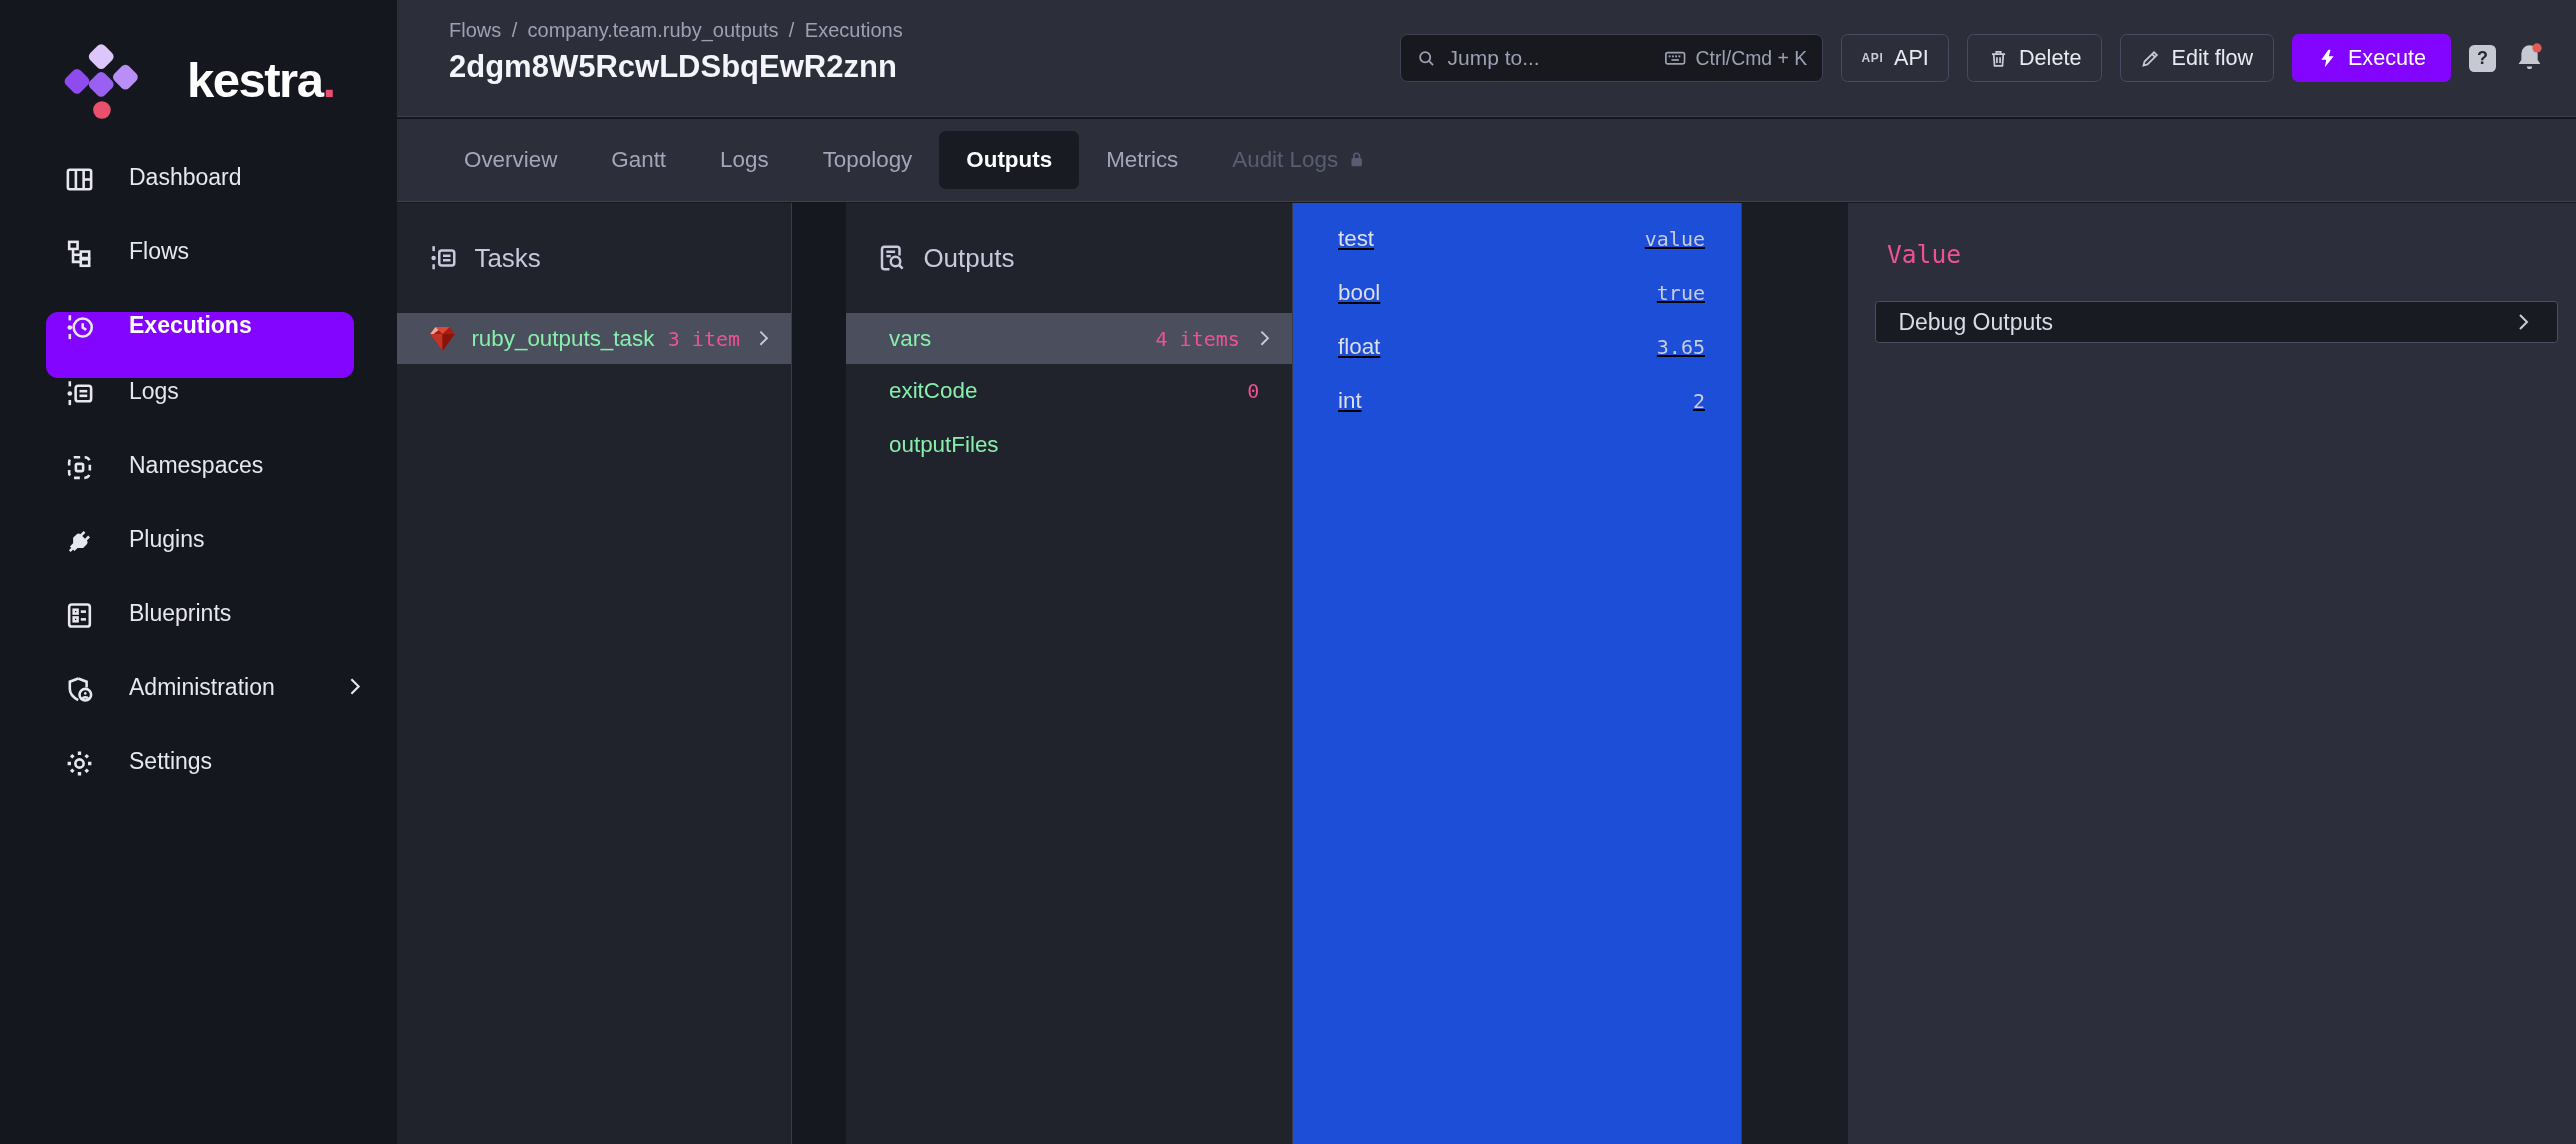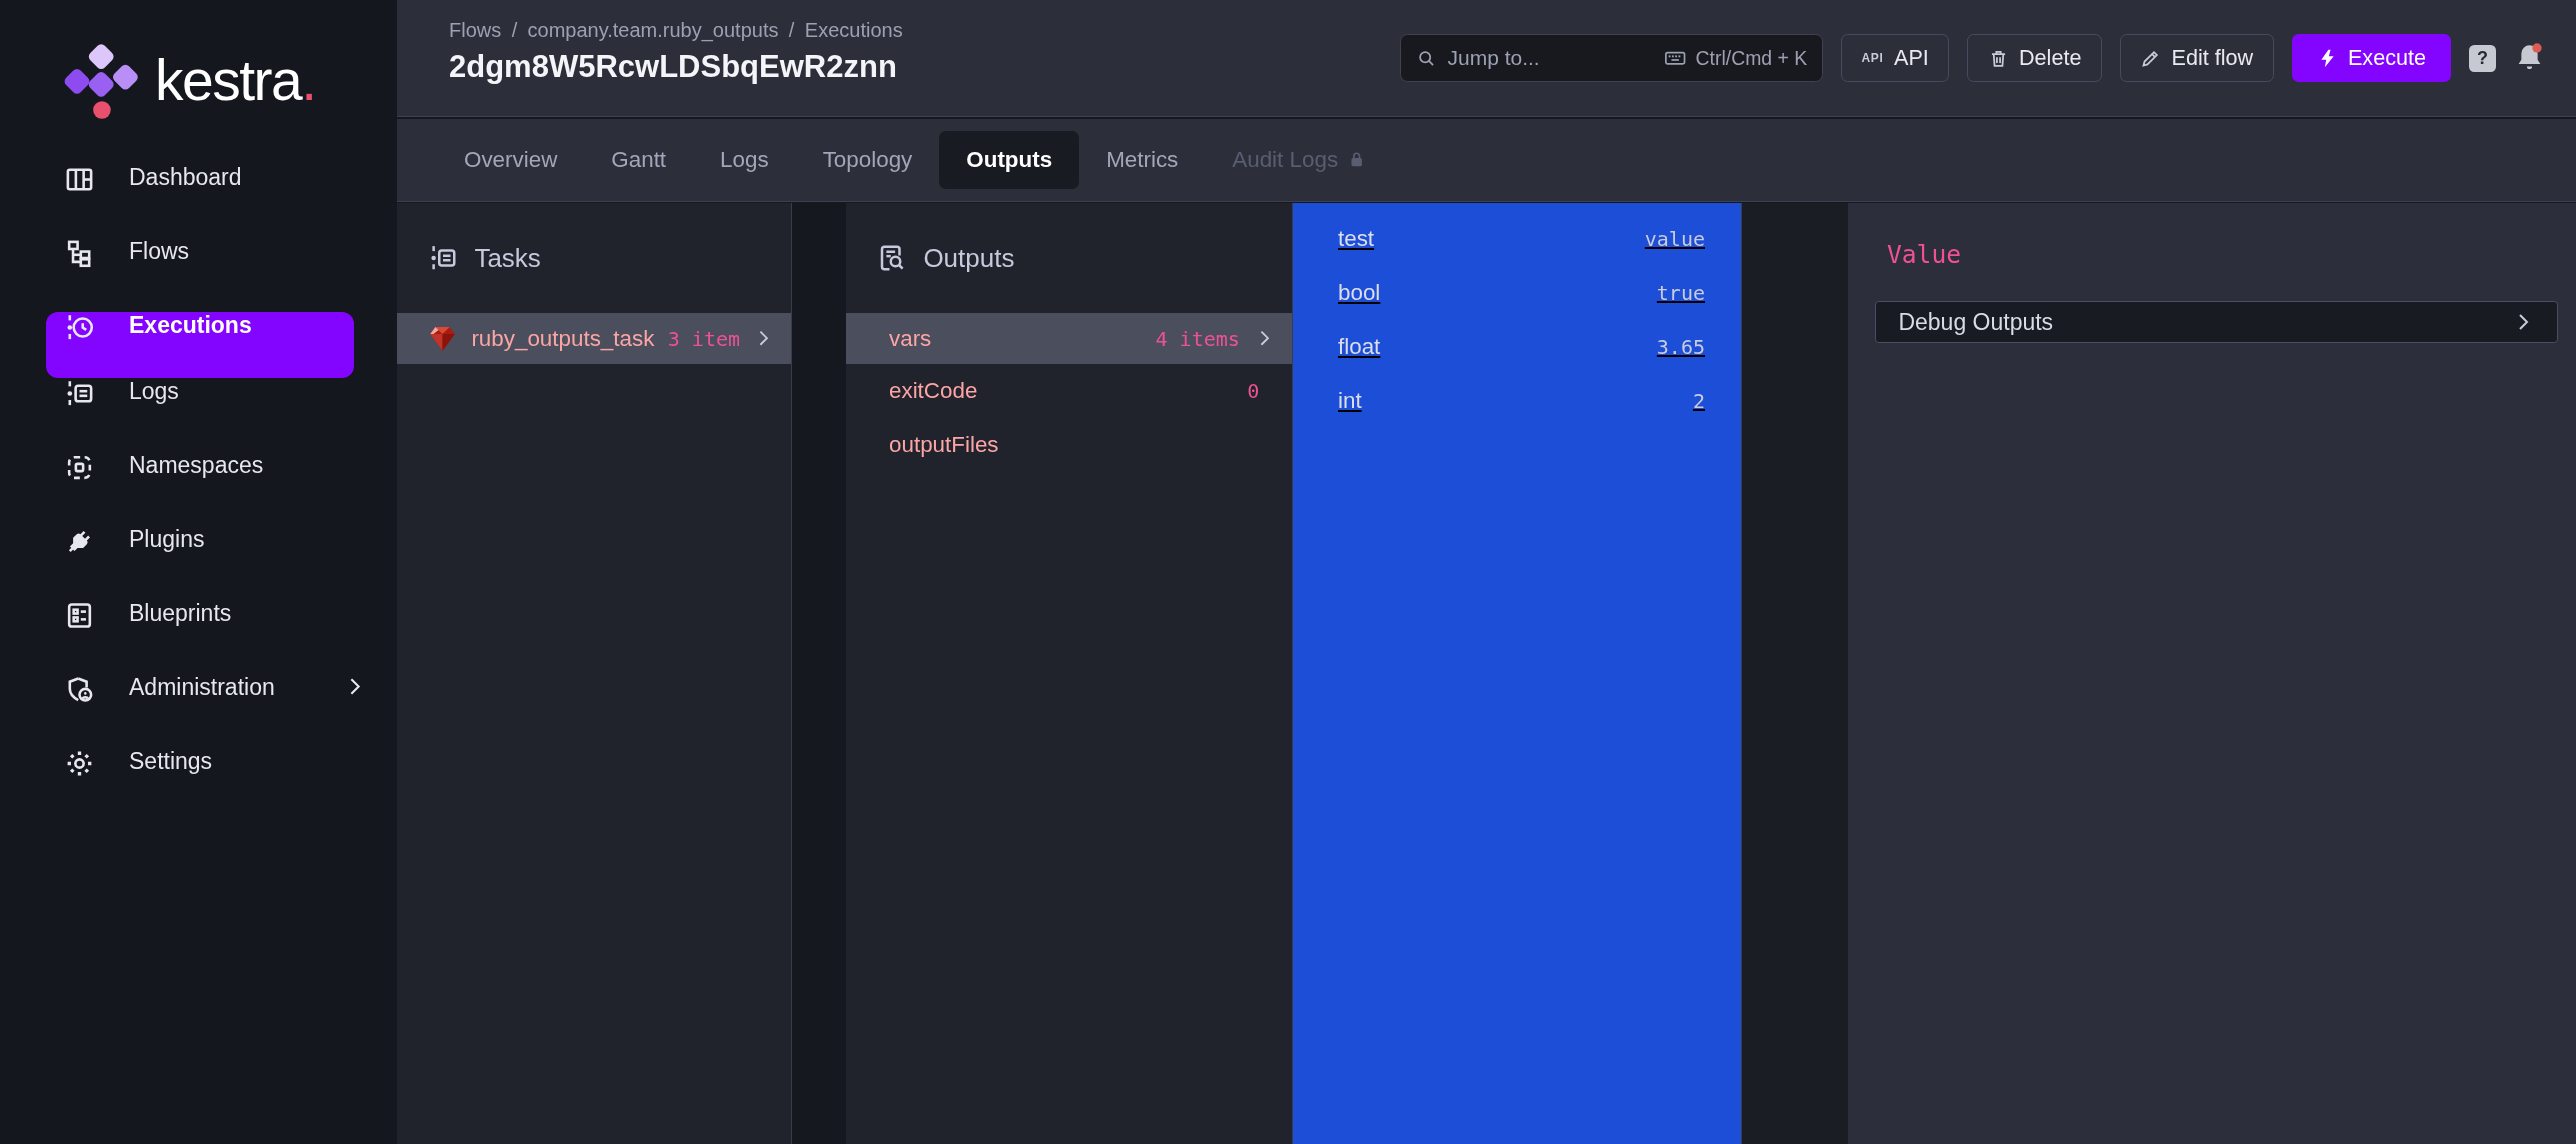--- a/index.html
+++ b/index.html
@@ -5,21 +5,21 @@
   * { margin:0; padding:0; box-sizing:border-box; }
   html,body { width:2576px; height:1145px; overflow:hidden; background:#16181F;
               font-family:"Liberation Sans","DejaVu Sans",sans-serif; }
   .app { position:relative; width:2576px; height:1145px; }
   .mono { font-family:"DejaVu Sans Mono","Liberation Mono",monospace; }
 
   
   .sidebar { position:absolute; left:0; top:0; width:397px; height:1145px; background:#15171E; z-index:5; }
   .logo { position:absolute; left:55px; top:36px; display:flex; align-items:center; gap:12px; }
   .logo-mark { width:88px; height:88px; }
-  .logo-text { font-size:57px; font-weight:normal; color:#FFFFFF; letter-spacing:-1.5px; }
+  .logo-text { font-size:49px; font-weight:bold; color:#FFFFFF; letter-spacing:-1.5px;margin-left:32px; }
   .logo-dot { color:#E8506E; }
   .menu { position:absolute; top:164px; left:0; right:0; display:flex; flex-direction:column; }
   .menu-item { height:74px; display:flex; align-items:flex-start; padding:0 30px 0 64px; gap:34px;
                color:#E7E8EF; font-size:23px; cursor:pointer; }
   .menu-item svg.mi { width:31px; height:31px; flex:0 0 31px; color:#E7E8EF; }
   .menu-item.active { background:#8405FF; border-radius:12px; margin:0 43px 0 46px; padding:0 15px 0 18px;
                       height:66px; font-weight:bold; color:#FFFFFF; }
   .menu-item .chev-right { margin-left:auto; width:25px; height:25px; color:#E7E8EF; }
 
   
@@ -66,21 +66,21 @@
   .col-details { left:896px; width:449px; background:#1d4ed8; border-right:1.5px solid #383C4B;text-decoration:underline; }
   .col-gap     { left:1345px; width:107px; background:#1B1D25; }
   .col-value   { left:1451px; right:0;     background:#2C2F3B; }
 
   .panel-head { height:110px; display:flex; align-items:center; padding:0 31px; gap:16.4px; }
   .panel-head svg { width:30px; height:30px; color:#C7C9DC; }
   .panel-title { font-size:26px; color:#C7C9DC; }
 
   .row { height:51px; display:flex; align-items:center; padding:0 16.4px 0 43px; gap:13.4px; cursor:pointer; }
   .row.selected { background:#4A4E5D; }
-  .row .rname { font-size:22.4px; color:#fca5a5; }
+  .row .rname { font-size:22.4px; color:#86efac; }
   .row .rcount { margin-left:auto; font-size:20px; color:#EE5294; white-space:nowrap; overflow:hidden; }
   .row .rval { margin-left:auto; font-size:20px; color:#EE5294; padding-right:16.4px; }
   .row .chev { width:22.4px; height:22.4px; color:#C9CBDA; flex:0 0 22.4px; }
   .task-row { padding-left:30px; }
   .task-row .ruby { width:31px; height:31px; flex:0 0 31px; }
   .orow { height:54px; }
 
   .kv-list { padding-top:9px; }
   .kv-row { height:54px; display:flex; align-items:center; padding:0 36px 0 45px; }
   .kv-key { font-size:22.4px; color:#DCDEE9; }

